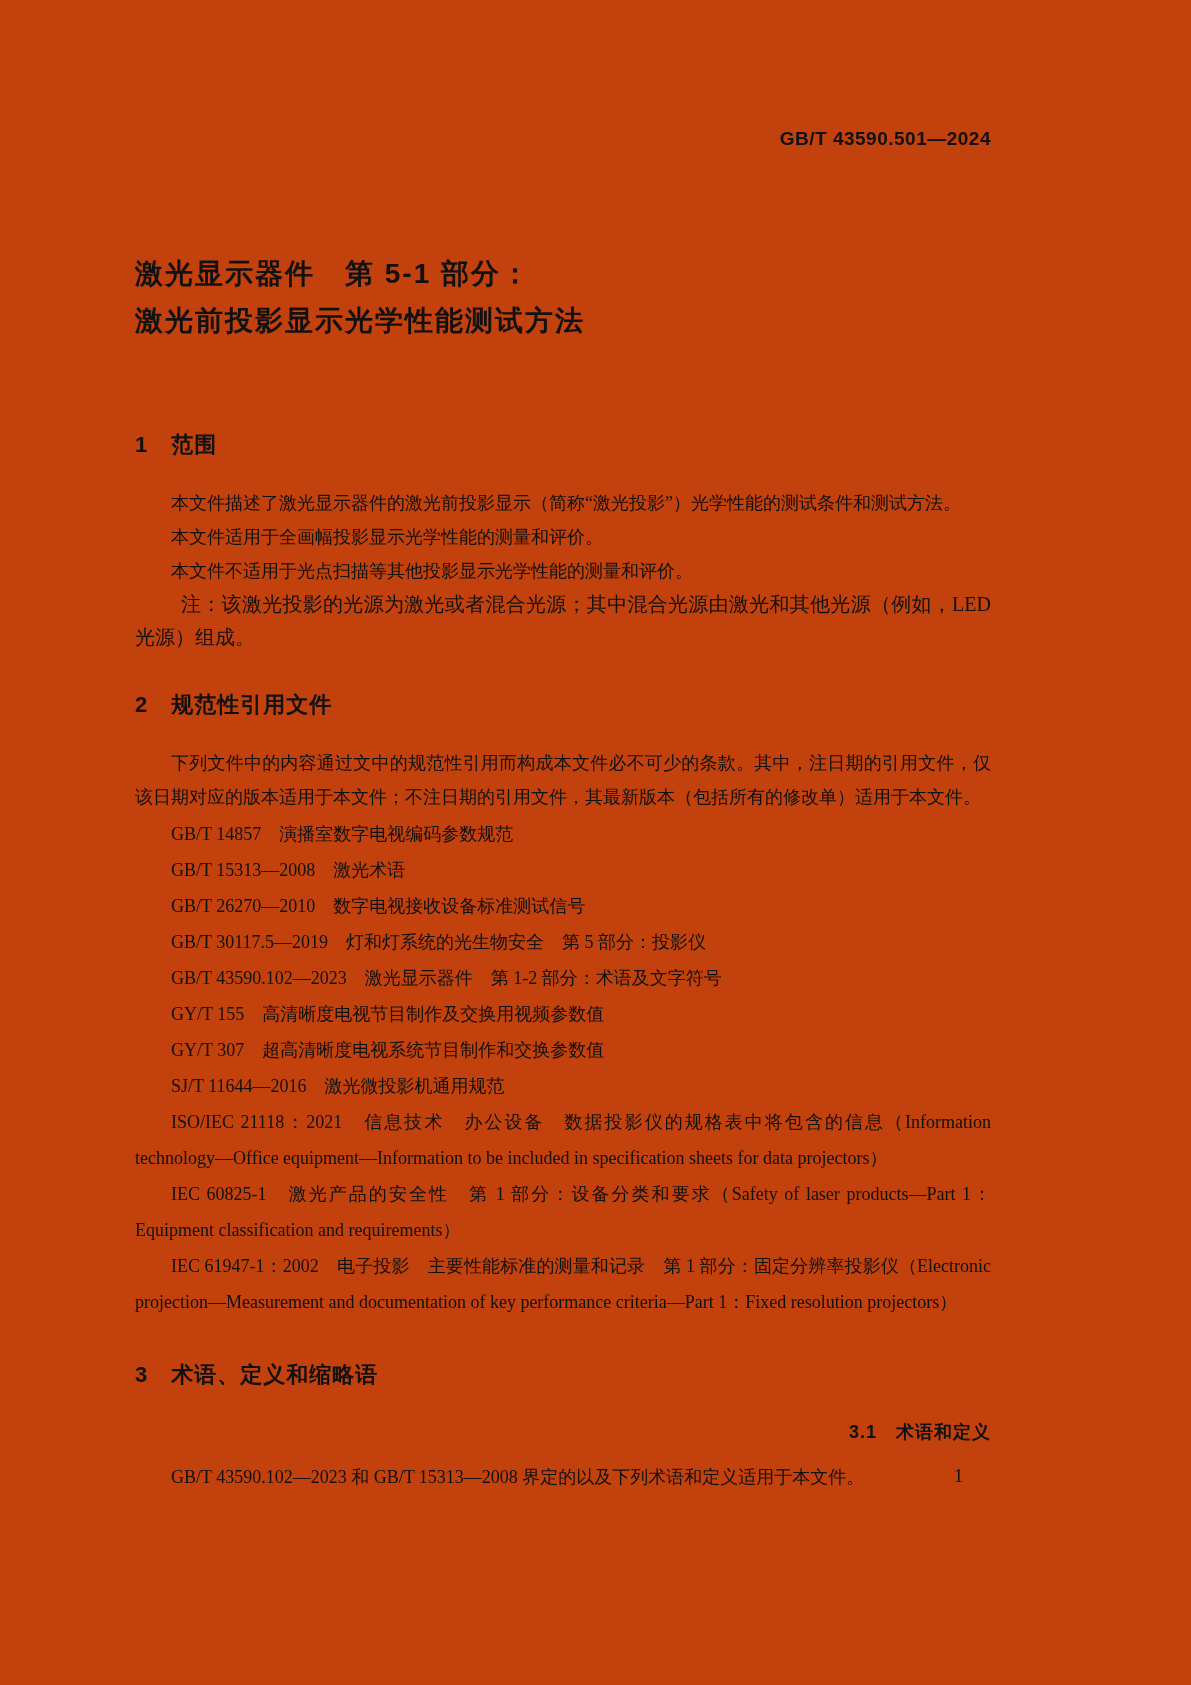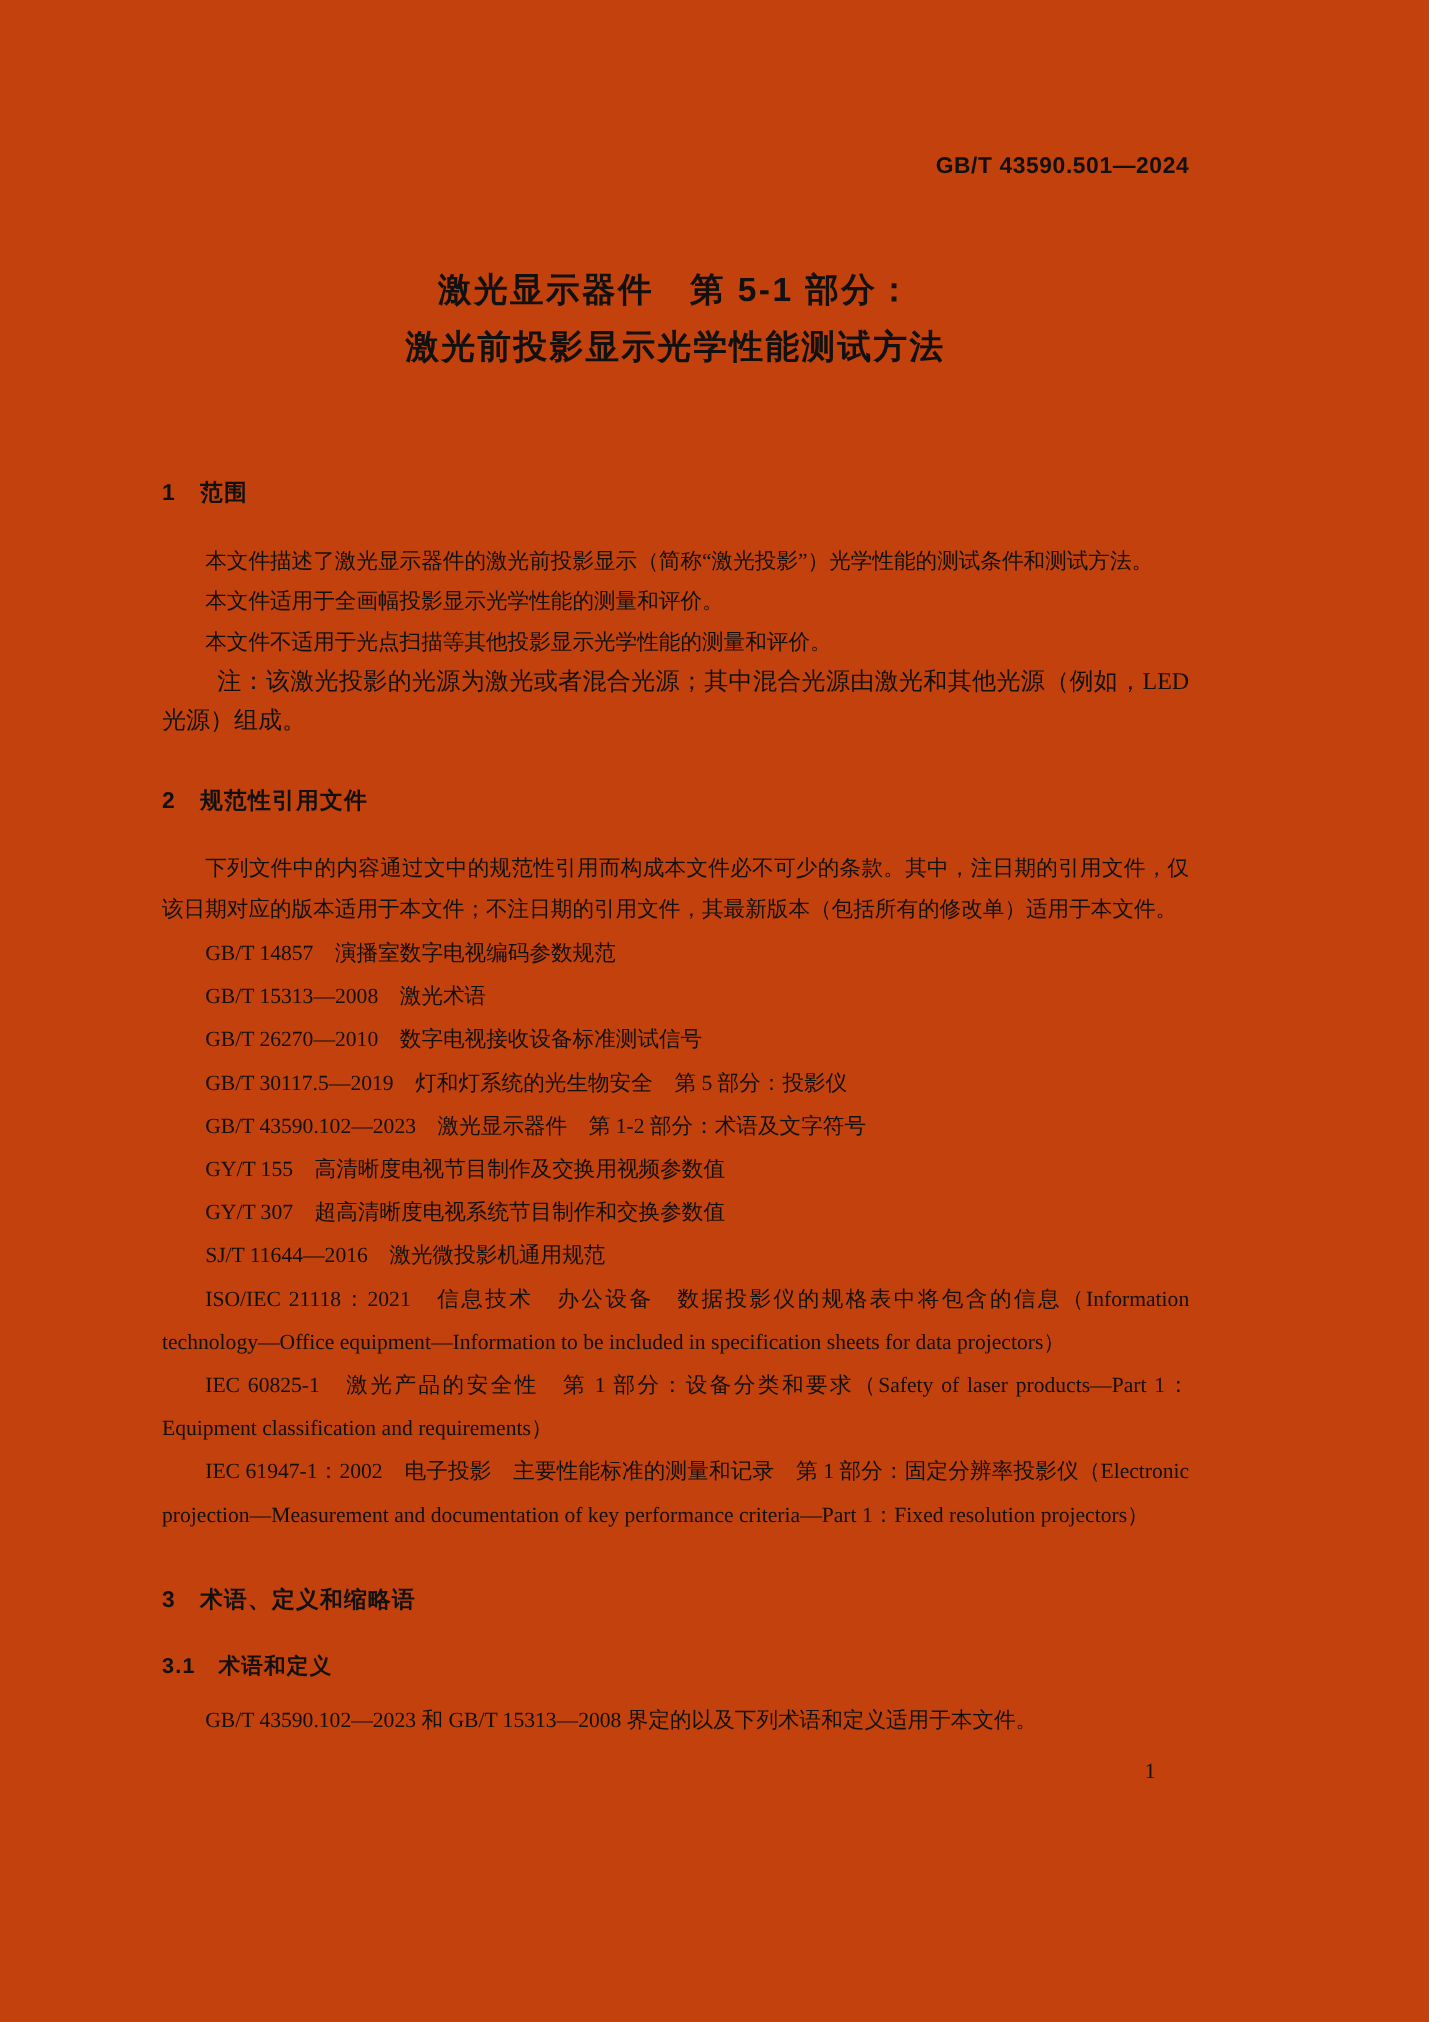--- a/index.html
+++ b/index.html
@@ -22,45 +22,45 @@
   }
   .doc-number {
     margin-top: 128px;
     text-align: right;
     font-family: "Liberation Sans", sans-serif;
     font-weight: bold;
     font-size: 19px;
     letter-spacing: 0.5px;
   }
   .title {
-    margin-top: 68px;
-    text-align: center;
+    margin-top: 100px;
     font-family: "Liberation Sans", sans-serif;
     font-weight: bold;
     font-size: 28px;
     line-height: 47px;
     letter-spacing: 2px;
   }
   .title .title-line { display: block; }
   .sec-heading {
     font-family: "Liberation Sans", sans-serif;
     font-weight: bold;
-    font-size: 19px;
+    font-size: 22px;
     letter-spacing: 1px;
   }
   .h-s1 { margin-top: 86px; margin-bottom: 26px; }
   .h-s2 { margin-top: 36px; margin-bottom: 26px; }
   .h-s3 { margin-top: 40px; margin-bottom: 0; }
   .sub-heading {
     font-family: "Liberation Sans", sans-serif;
     font-weight: bold;
     font-size: 18px;
     letter-spacing: 1px;
     margin-top: 30px;
     margin-bottom: 0;
+    text-align: right;
   }
   p.body {
     font-size: 18px;
     line-height: 34px;
     text-align: justify;
     text-indent: 2em;
   }
   p.note {
     font-size: 20px;
     line-height: 33px;

